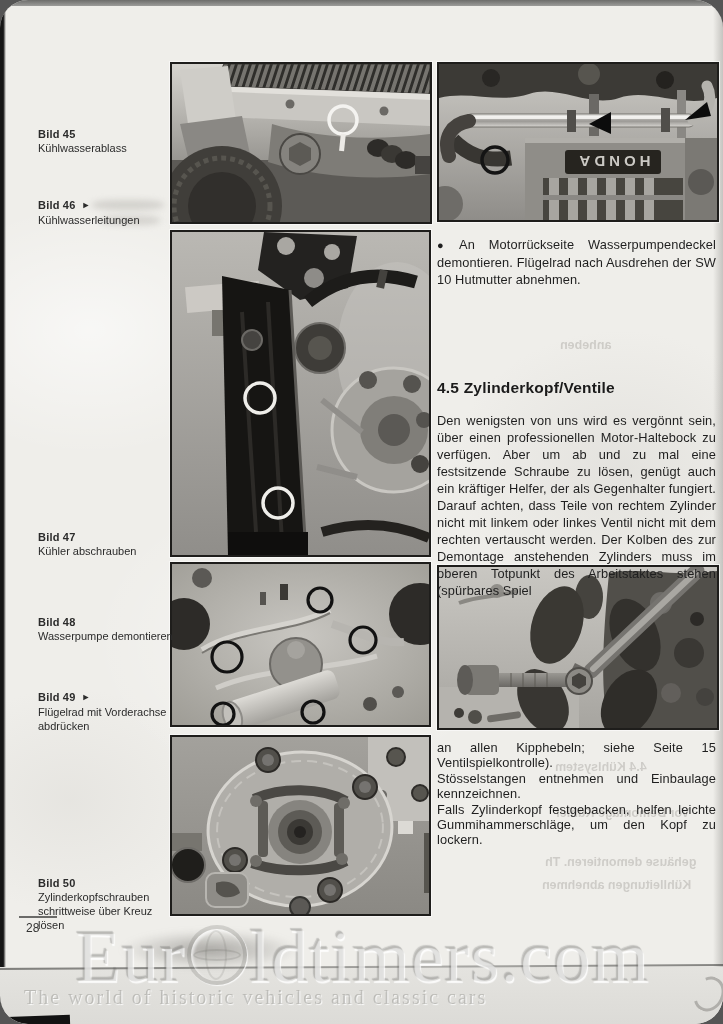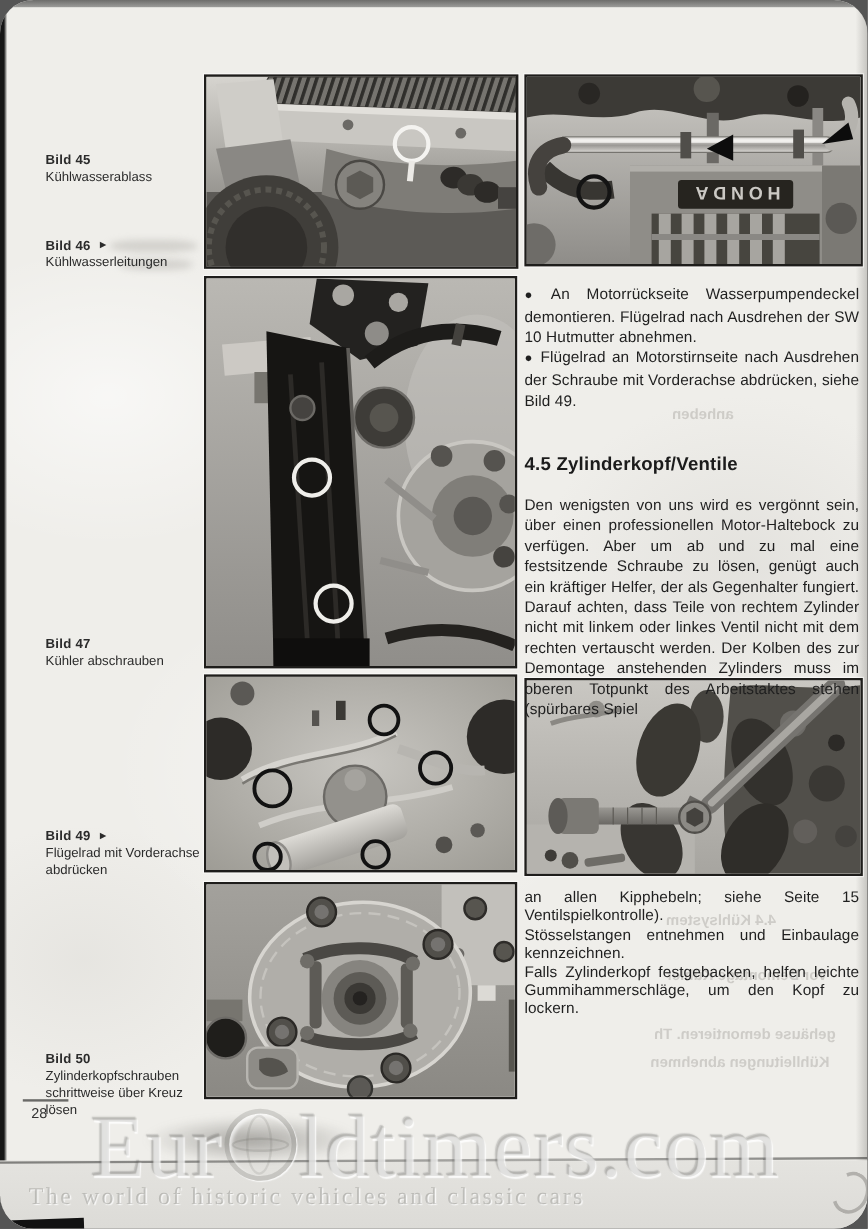--- a/index.html
+++ b/index.html
@@ -78,20 +78,24 @@
     <div>Kühlwasserablass</div>
   </div>
   <div class="caption" style="top:198px">
     <div class="cap-title"><span>Bild 46</span><span class="arr">►</span></div>
     <div>Kühlwasserleitungen</div>
   </div>
   <div class="caption" style="top:530px">
     <div class="cap-title"><span>Bild 47</span></div>
     <div>Kühler abschrauben</div>
   </div>
+  <div class="caption" style="top:615px">
+    <div class="cap-title"><span>Bild 48</span></div>
+    <div>Wasserpumpe demontieren</div>
+  </div>
   <div class="caption" style="top:690px">
     <div class="cap-title"><span>Bild 49</span><span class="arr">►</span></div>
     <div>Flügelrad mit Vorderachse abdrücken</div>
   </div>
   <div class="caption" style="top:876px">
     <div class="cap-title"><span>Bild 50</span></div>
     <div>Zylinderkopfschrauben schrittweise über Kreuz lösen</div>
   </div>
 
   <div class="smudge" style="left:92px;top:200px;width:72px;height:10px"></div>
@@ -181,21 +185,20 @@
     <g>
       <polygon points="246,56 268,38 272,52" fill="#0c0c0c"></polygon>
     </g>
     <g>
       <circle cx="56" cy="96" r="13" fill="none" stroke="#141414" stroke-width="3.5"></circle>
     </g>
   </svg>
 
   <div class="rc" style="top:236px">
     <p class="line"><span class="bdot">●</span><span>An Motorrückseite Wasserpumpendeckel demontieren. Flügelrad nach Ausdrehen der SW 10 Hutmutter abnehmen.</span></p>
-    <p class="line"><span class="bdot">●</span><span>Flügelrad an Motorstirnseite nach Ausdrehen der Schraube mit Vorderachse abdrücken, siehe Bild 49.</span></p>
   </div>
 
   <div class="ghost" style="left:560px;top:338px">anheben</div>
 
   <h2 class="heading">4.5  Zylinderkopf/Ventile</h2>
   <div class="rc" style="top:412px">Den wenigsten von uns wird es vergönnt sein, über einen professionellen Motor-Haltebock zu verfügen. Aber um ab und zu mal eine festsitzende Schraube zu lösen, genügt auch ein kräftiger Helfer, der als Gegenhalter fungiert. Darauf achten, dass Teile von rechtem Zylinder nicht mit linkem oder linkes Ventil nicht mit dem rechten vertauscht werden. Der Kolben des zur Demontage anstehenden Zylinders muss im oberen Totpunkt des Arbeitstaktes stehen (spürbares Spiel</div>
 
   <svg class="photo" style="left:170px;top:230px" width="257" height="323" viewBox="0 0 257 323">
     <defs>
       <linearGradient id="c_bg" x1="0" y1="0" x2="0" y2="1">

